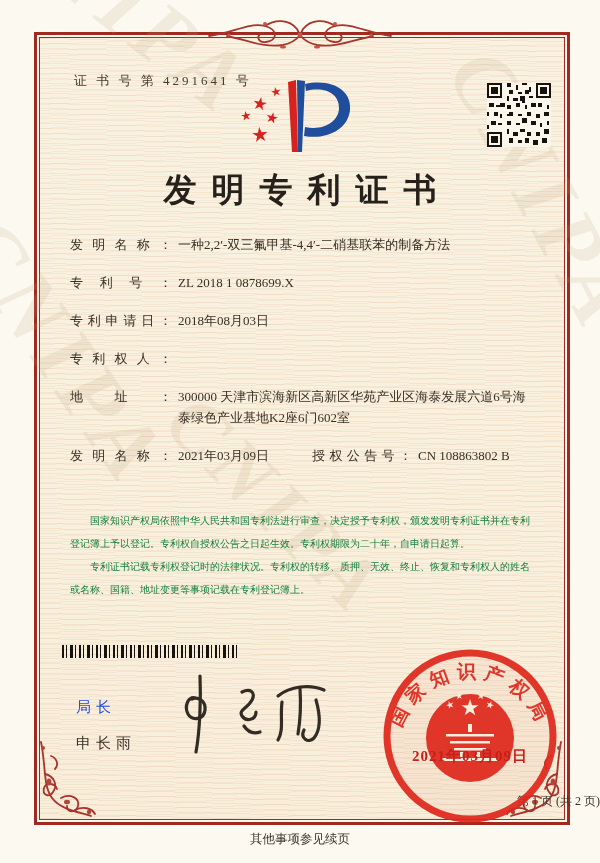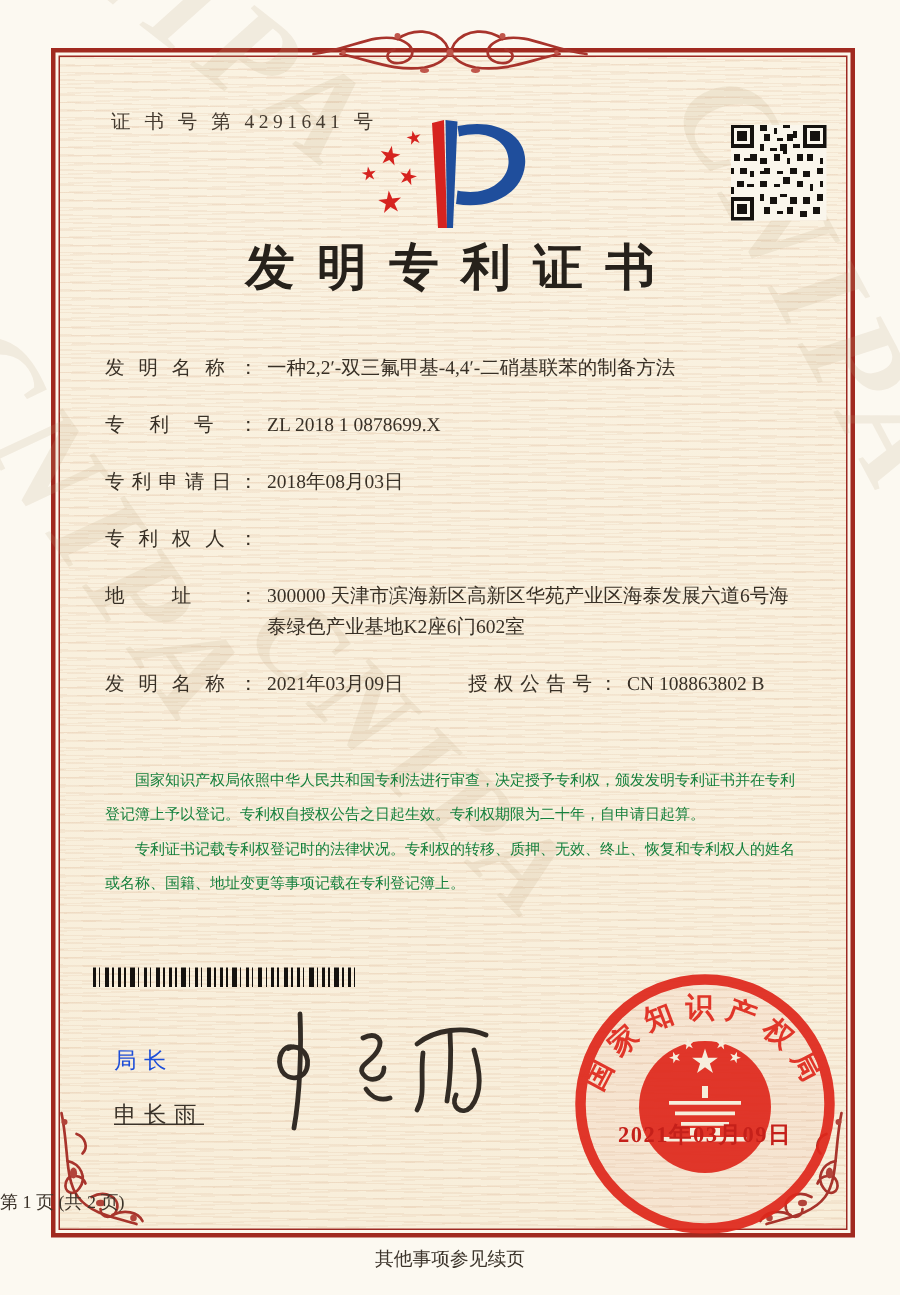--- a/index.html
+++ b/index.html
@@ -31,46 +31,46 @@
     z-index:0;
   }
   .ornament-top{position:absolute;left:205px;top:12px;z-index:3;}
   .ornament-corner{position:absolute;z-index:3;}
   .oc-bl{left:37px;top:738px;}
   .oc-br{left:493px;top:738px;transform:scaleX(-1);}
   .cert-no{position:absolute;left:74px;top:72px;font-size:13px;letter-spacing:3px;color:#453b30;z-index:4;}
   .logo{position:absolute;left:230px;top:78px;z-index:4;}
   .qr{position:absolute;left:487px;top:83px;width:64px;height:64px;z-index:4;}
   .title{
-    position:absolute;left:0;top:156px;width:100%;text-align:center;
+    position:absolute;left:0;top:168px;width:100%;text-align:center;
     font-size:33px;font-weight:700;letter-spacing:15px;text-indent:15px;
     color:#26211b;z-index:4;
   }
   .fields{position:absolute;left:70px;top:234px;width:466px;font-size:13px;z-index:4;}
   .frow{display:flex;margin-bottom:17px;line-height:21px;}
   .flabel{flex:0 0 102px;text-align:justify;text-align-last:justify;color:#383026;}
   .fval{flex:1;padding-left:6px;}
   .gdate{flex:0 0 134px;padding-left:6px;}
   .glabel2{flex:0 0 100px;text-align:justify;text-align-last:justify;}
   .paras{position:absolute;left:70px;top:492px;width:462px;font-size:10px;line-height:23px;color:#15803d;z-index:4;margin-top:17px;}
   .paras p{margin:0;text-indent:2em;}
   .barcode{
     position:absolute;left:62px;top:645px;width:176px;height:13px;z-index:4;
     background:
       repeating-linear-gradient(90deg,#15120f 0 2px,rgba(0,0,0,0) 2px 4px,#15120f 4px 5px,rgba(0,0,0,0) 5px 8px,#15120f 8px 11px,rgba(0,0,0,0) 11px 13px,#15120f 13px 14px,rgba(0,0,0,0) 14px 17px);
   }
   .director-title{position:absolute;left:76px;top:698px;font-size:15px;letter-spacing:5px;color:#1d4ed8;z-index:4;}
-  .director-name{position:absolute;left:76px;top:734px;font-size:15px;letter-spacing:5px;color:#3b332a;z-index:4;text-decoration:underline;}
+  .director-name{position:absolute;left:76px;top:734px;font-size:15px;letter-spacing:5px;color:#3b332a;z-index:4;}
   .sig{position:absolute;left:158px;top:668px;z-index:4;}
   .seal{position:absolute;left:380px;top:646px;z-index:5;opacity:0.92;}
   .seal-date{
     position:absolute;left:374px;top:747px;width:192px;text-align:center;
     font-size:15px;font-weight:700;color:#c5201a;letter-spacing:1px;z-index:6;
   }
-  .page-info{position:absolute;left:0;top:793px;width:100%;text-align:left;font-size:12px;color:#3c342b;z-index:4;}
+  .page-info{position:absolute;left:0;top:793px;width:100%;text-align:right;font-size:12px;color:#3c342b;z-index:4;}
   .footer-note{position:absolute;left:0;top:831px;width:100%;text-align:center;font-size:12.5px;color:#3c342b;z-index:4;}
 </style>
 </head>
 <body>
 
 <div class="page">
 
   <div class="wm wm1">CNIPA</div>
   <div class="wm wm2">CNIPA</div>
   <div class="wm wm3">CNIPA</div>

